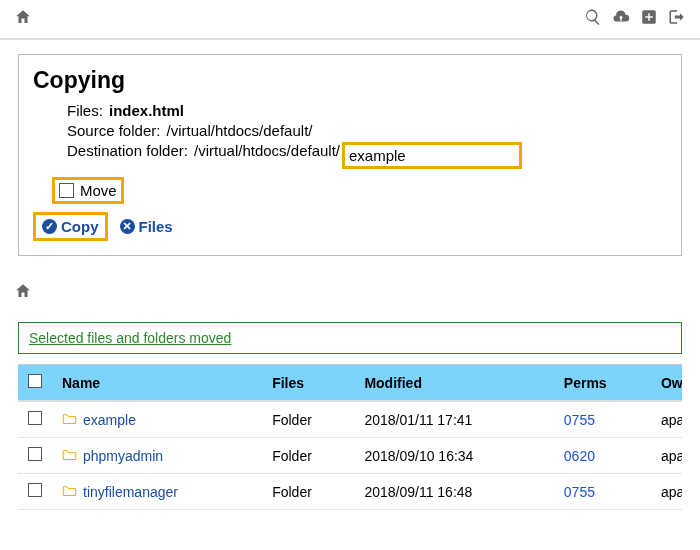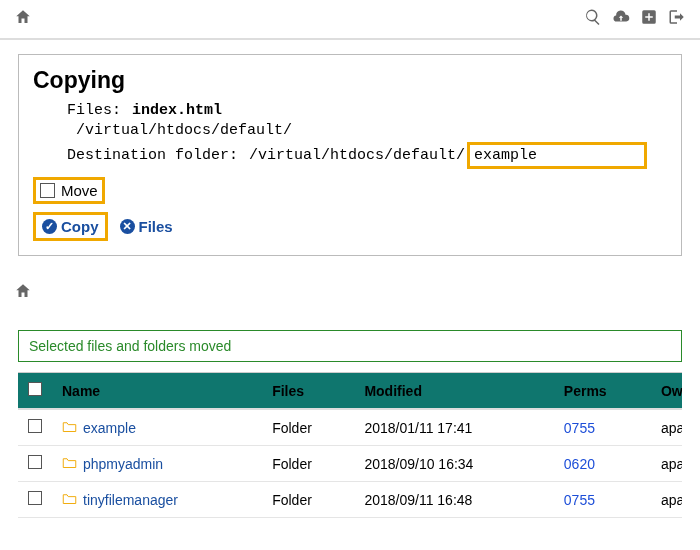--- a/index.html
+++ b/index.html
@@ -2,37 +2,37 @@
 <html><head>
   <meta charset="utf-8">
   <style>
     * { box-sizing: border-box; margin: 0; padding: 0; }
     body { font-family: -apple-system, "Segoe UI", Arial, sans-serif; background: #fff; width: 700px; }
     .topbar { display: flex; justify-content: space-between; align-items: center; padding: 8px 14px; border-bottom: 2px solid #ddd; }
     .topbar-left, .topbar-right { display: flex; gap: 10px; align-items: center; }
     .topbar svg, .topbar .glyph { color: #666; fill: #666; width: 18px; height: 18px; cursor: pointer; }
     .panel { margin: 14px 18px 18px 18px; border: 1px solid #bbb; padding: 12px 14px 14px 14px; }
     .panel h2 { font-size: 23px; font-weight: bold; margin-bottom: 8px; }
-    .line { font-size: 15px; margin: 3px 0 3px 34px; display: flex; align-items: center; flex-wrap: wrap; font-family: Liberation Mono, monospace; }
+    .line { font-size: 15px; margin: 3px 0 3px 34px; display: flex; flex-wrap: wrap; }
     .line .lbl { margin-right: 2px; }
     .line b { font-weight: bold; }
     .dest-input { border: 3px solid #f0a800; padding: 2px 4px; font-size: 15px; width: 180px; margin-left: 2px; font-family: inherit; }
     .controls { margin-top: 8px; display: flex; gap: 10px; align-items: center; flex-wrap: wrap; }
-    .move-wrap { border: 3px solid #f0a800; padding: 2px 4px; display: inline-flex; align-items: center; gap: 6px; font-size: 15px; }
+    .move-wrap { border: 3px solid #f0a800; padding: 2px 4px; display: inline-flex; align-items: center; gap: 6px; font-size: 15px; margin-left: 19px; }
     .move-wrap input { width: 15px; height: 15px; border: 1px solid #555; appearance: none; -webkit-appearance: none; background: #fff; }
     .actionrow { margin-top: 8px; display: flex; gap: 12px; align-items: center; }
     .copy-btn { border: 3px solid #f0a800; padding: 3px 6px; display: inline-flex; align-items: center; gap: 4px; color: #1a4fa0; font-weight: bold; font-size: 15px; cursor: pointer; background: #fff; }
     .cancel-btn { display: inline-flex; align-items: center; gap: 4px; color: #1a4fa0; font-weight: bold; font-size: 15px; cursor: pointer; background: none; border: none; }
     .circle-icon { width: 15px; height: 15px; border-radius: 50%; background: #1a4fa0; color: #fff; display: inline-flex; align-items: center; justify-content: center; font-size: 11px; line-height: 1; }
     .midbar { margin-top: 8px; padding: 8px 14px 6px 14px; display: flex; align-items: center; }
     .midbar svg { fill: #666; width: 18px; height: 18px; cursor: pointer; }
-    .banner { margin: 20px 18px 10px 18px; border: 1px solid #2a8a2a; color: #2a8a2a; padding: 7px 10px; font-size: 14px; }
+    .banner { margin: 12px 18px 10px 18px; border: 1px solid #2a8a2a; color: #2a8a2a; padding: 7px 10px; font-size: 14px; text-decoration: underline; }
     .tablewrap { margin: 0 18px; border-top: 1px solid #ccc; overflow: hidden; }
     table { width: 100%; min-width: 700px; border-collapse: collapse; font-size: 14px; }
-    th { text-align: left; font-weight: bold; background: #0f766e; padding: 9px 10px; border-bottom: 2px solid #ddd; }
+    th { text-align: left; font-weight: bold; background: #7dd3fc; padding: 9px 10px; border-bottom: 2px solid #ddd; }
     td { padding: 9px 10px; border-bottom: 1px solid #e5e5e5; }
     th:first-child, td:first-child { width: 32px; text-align: center; }
     .chk { width: 14px; height: 14px; border: 1.4px solid #555; display: inline-block; appearance: none; -webkit-appearance: none; background: #fff; }
     .fname { color: #1a4fa0; cursor: pointer; display: inline-flex; align-items: center; gap: 6px; }
     .fname svg { width: 15px; height: 13px; fill: none; stroke: #f0a800; stroke-width: 1.5; }
     .perm { color: #1d4ed8; cursor: pointer; }
   </style>
 </head>
 <body>
 
@@ -68,21 +68,21 @@
   </div>
 </div>
 
 <div class="panel">
   <h2>Copying</h2>
   <div class="line">
     <span class="lbl">Files:</span>&nbsp;
     <b>index.html</b>
   </div>
   <div class="line">
-    &nbsp;
+    <span class="lbl">Source folder:</span>&nbsp;
     <span>/virtual/htdocs/default/</span>
   </div>
   <div class="line">
     <span class="lbl">Destination folder:</span>&nbsp;
     <span>/virtual/htdocs/default/</span>
     <input class="dest-input" value="example" style="">
   </div>
   <div class="controls">
     <label class="move-wrap">
       <input type="checkbox" style="">

